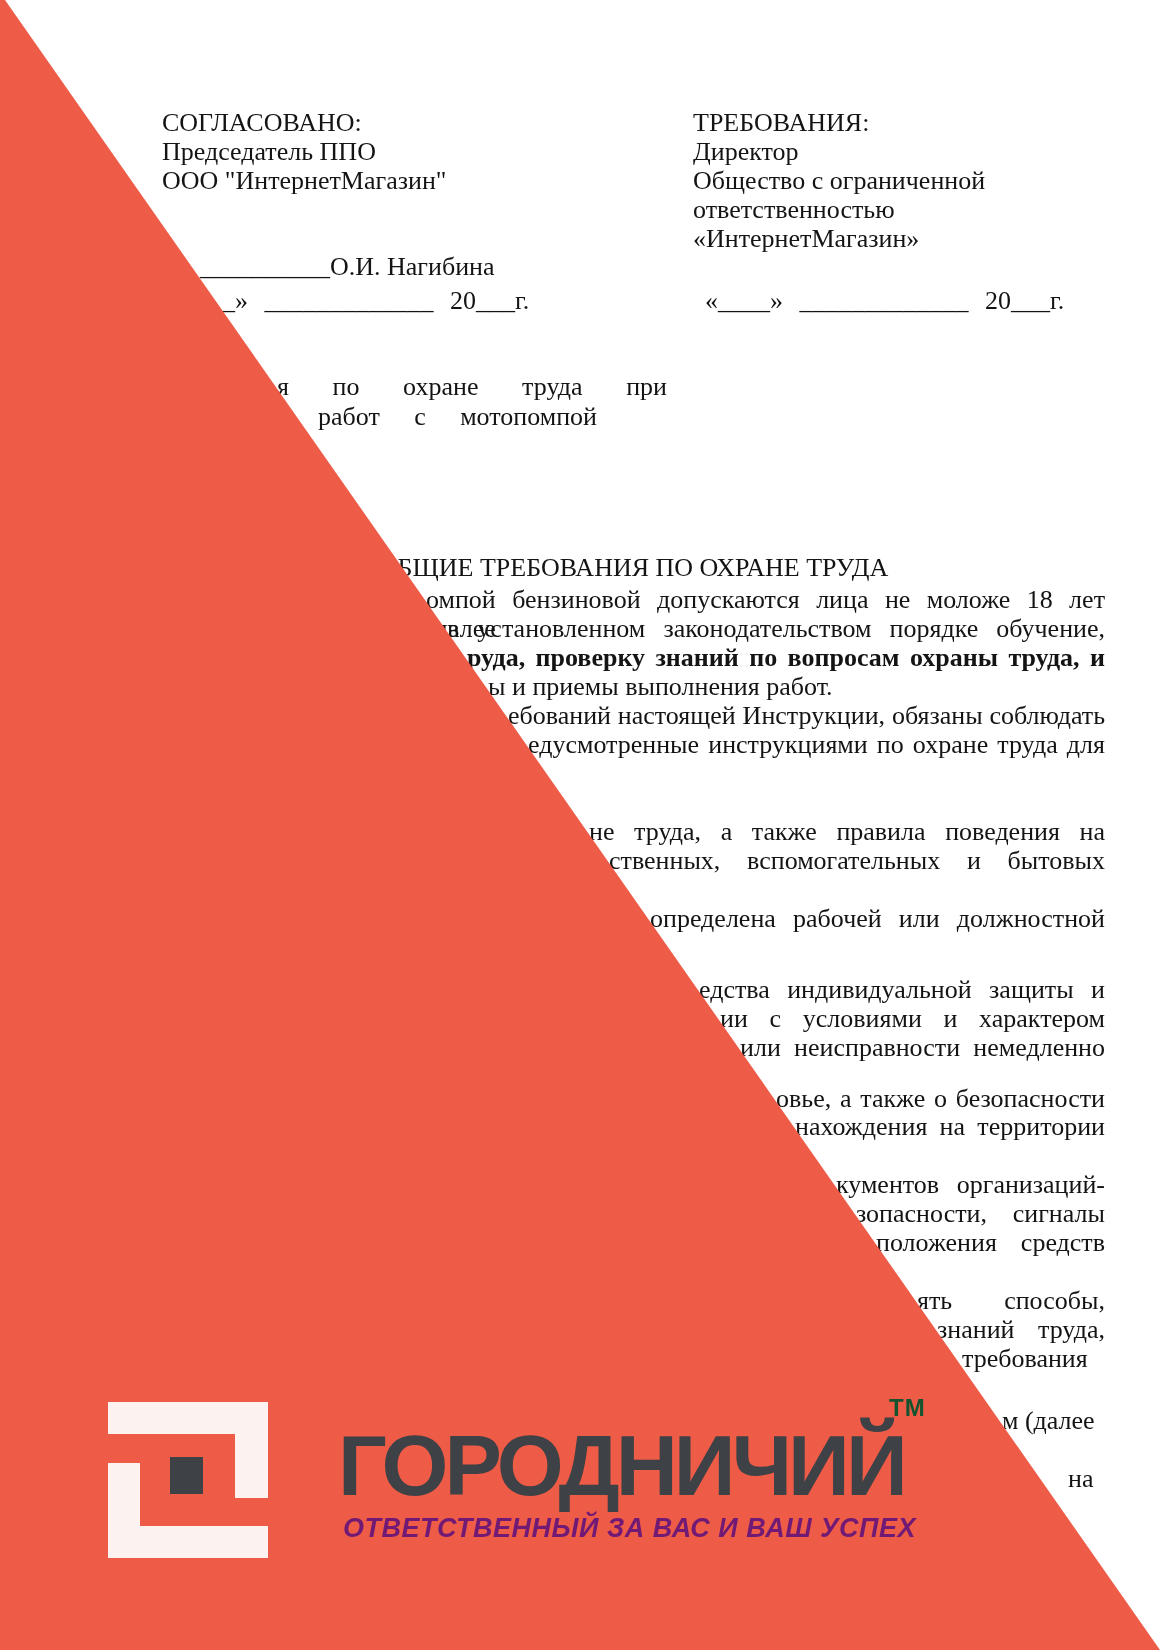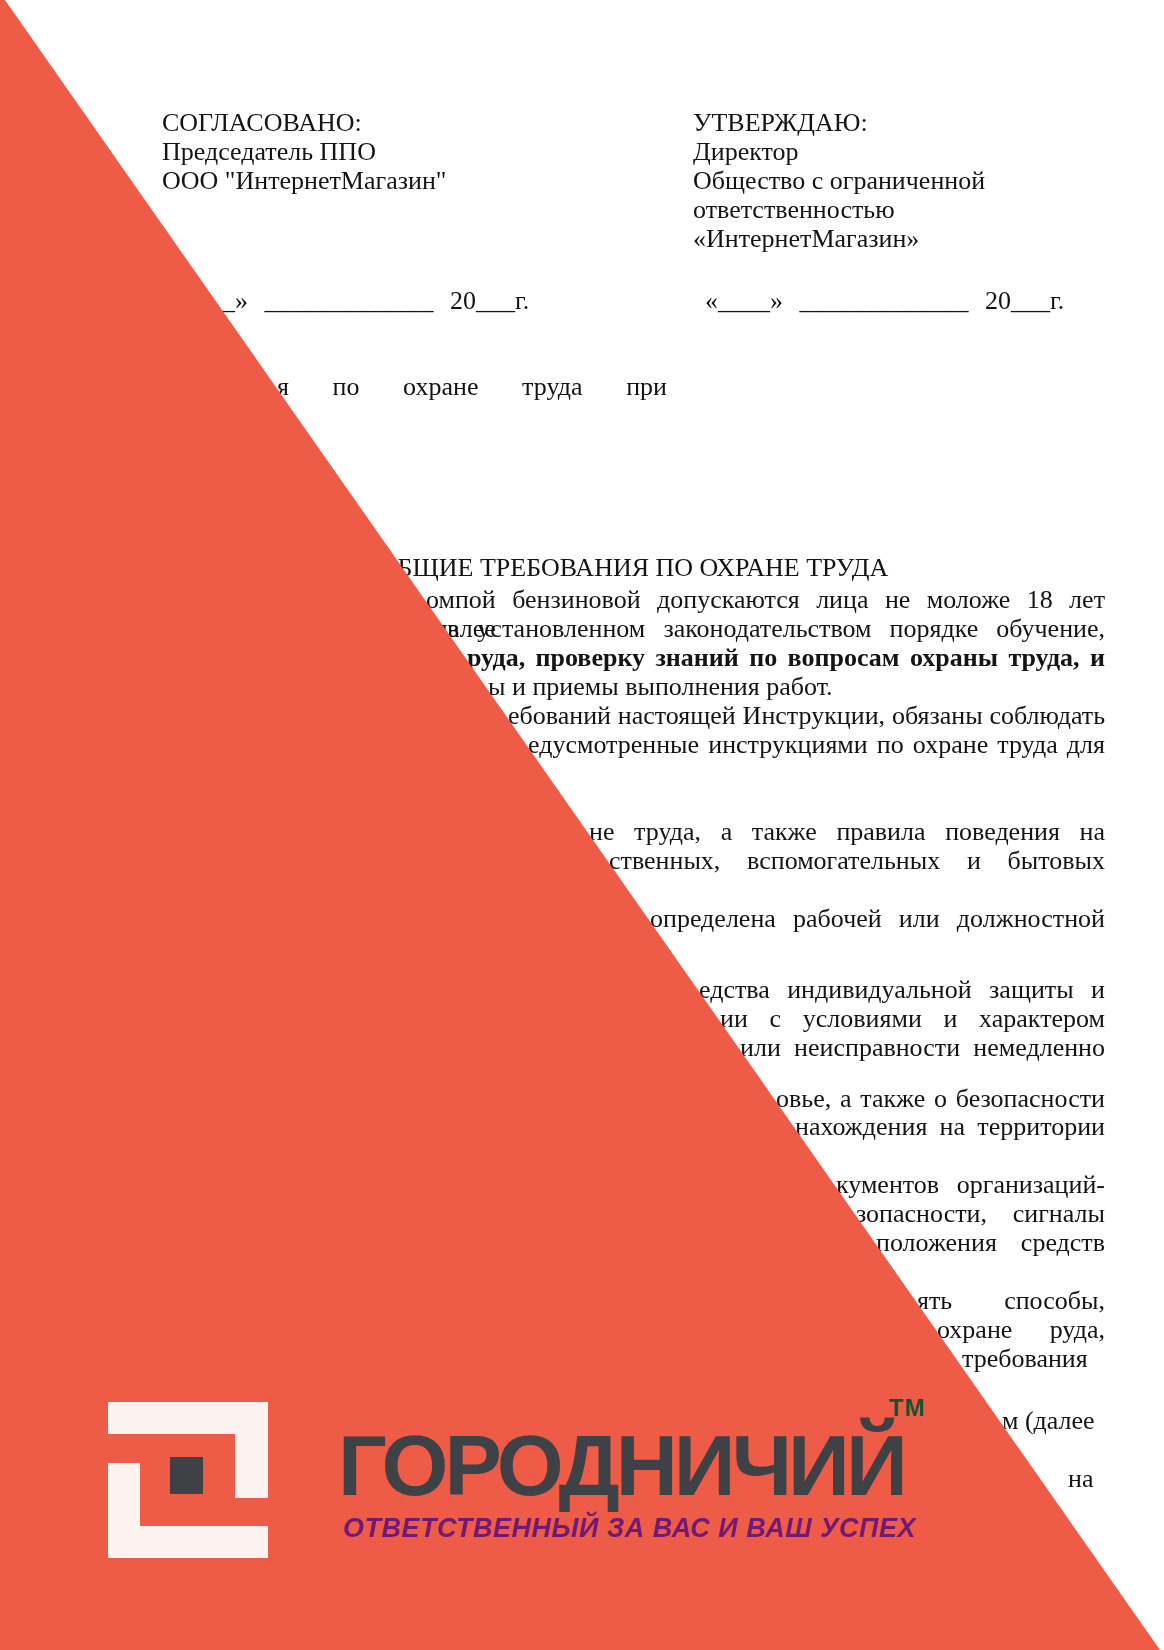--- a/index.html
+++ b/index.html
@@ -41,30 +41,32 @@
   .center-head{position:absolute;left:162px;width:943px;text-align:center;}
 </style>
 </head>
 <body>
 
 <div class="page" style="background: rgb(255, 255, 255); color: rgb(20, 20, 20);">
 
   <div class="abs" style="left:162px;top:108px">СОГЛАСОВАНО:</div>
   <div class="abs" style="left:162px;top:137px">Председатель ППО</div>
   <div class="abs" style="left:162px;top:166px">ООО "ИнтернетМагазин"</div>
+  <div class="abs" style="left:200px;top:252px">__________О.И. Нагибина</div>
   <div class="abs ds" style="left:196px;top:286px">___» _____________ 20___г.</div>
 
-  <div class="abs" style="left:693px;top:108px">УТВЕРЖДАЮ:</div>
+  <div class="abs" style="left:693px;top:108px">ТРЕБОВАНИЯ:</div>
   <div class="abs" style="left:693px;top:137px">Директор</div>
   <div class="abs" style="left:693px;top:166px">Общество с ограниченной</div>
   <div class="abs" style="left:693px;top:195px">ответственностью</div>
   <div class="abs" style="left:693px;top:224px">«ИнтернетМагазин»</div>
   <div class="abs ds" style="left:705px;top:286px">«____» _____________ 20___г.</div>
 
   <div class="just" style="left:277px;top:372px;width:390px">я по охране труда при</div>
+  <div class="just" style="left:318px;top:402px;width:279px">работ с мотопомпой</div>
 
   <div class="center-head" style="top:553px">ОБЩИЕ ТРЕБОВАНИЯ ПО ОХРАНЕ ТРУДА</div>
 
   <div id="body-lines">
       <div class="just" style="top: 585px; left: 426px; width: 679px;">омпой бензиновой допускаются лица не моложе 18 лет (далее</div>
       <div class="just" style="top: 614px; left: 447px; width: 658px;">в установленном законодательством порядке обучение,</div>
       <div class="just" style="top: 643px; left: 467px; width: 638px; font-weight: bold;">руда, проверку знаний по вопросам охраны труда, и</div>
       <div class="abs" style="top: 672px; left: 488px;">ы и приемы выполнения работ.</div>
       <div class="just" style="top: 701px; left: 508px; width: 597px;">ебований настоящей Инструкции, обязаны соблюдать</div>
       <div class="just" style="top: 730px; left: 528px; width: 577px;">едусмотренные инструкциями по охране труда для</div>
@@ -73,21 +75,21 @@
       <div class="just" style="top: 904px; left: 650px; width: 455px;">определена рабочей или должностной</div>
       <div class="just" style="top: 975px; left: 699px; width: 406px;">едства индивидуальной защиты и</div>
       <div class="just" style="top: 1004px; left: 720px; width: 385px;">ии с условиями и характером</div>
       <div class="just" style="top: 1033px; left: 740px; width: 365px;">или неисправности немедленно</div>
       <div class="just" style="top: 1084px; left: 776px; width: 329px;">овье, а также о безопасности</div>
       <div class="just" style="top: 1112px; left: 795px; width: 310px;">нахождения на территории</div>
       <div class="just" style="top: 1170px; left: 836px; width: 269px;">кументов организаций-</div>
       <div class="just" style="top: 1199px; left: 856px; width: 249px;">зопасности, сигналы</div>
       <div class="just" style="top: 1228px; left: 876px; width: 229px;">положения средств</div>
       <div class="just" style="top: 1286px; left: 917px; width: 188px;">ять способы,</div>
-      <div class="just" style="top: 1315px; left: 937px; width: 168px;">охране руда,</div>
+      <div class="just" style="top: 1315px; left: 937px; width: 168px;">знаний труда,</div>
       <div class="abs" style="top: 1344px; left: 962px;">требования</div>
       <div class="abs" style="top: 1406px; left: 1002px;">м (далее</div>
       <div class="abs" style="top: 1464px; left: 1068px;">на</div>
     </div>
 
   <div class="overlay" style="background: rgb(238, 91, 71);"></div>
 
   <div class="logo-icon">
     <div style="left: 0px; top: 0px; width: 160px; height: 32px; background: rgb(252, 242, 239);"></div>
     <div style="left: 127px; top: 0px; width: 33px; height: 96px; background: rgb(252, 242, 239);"></div>

